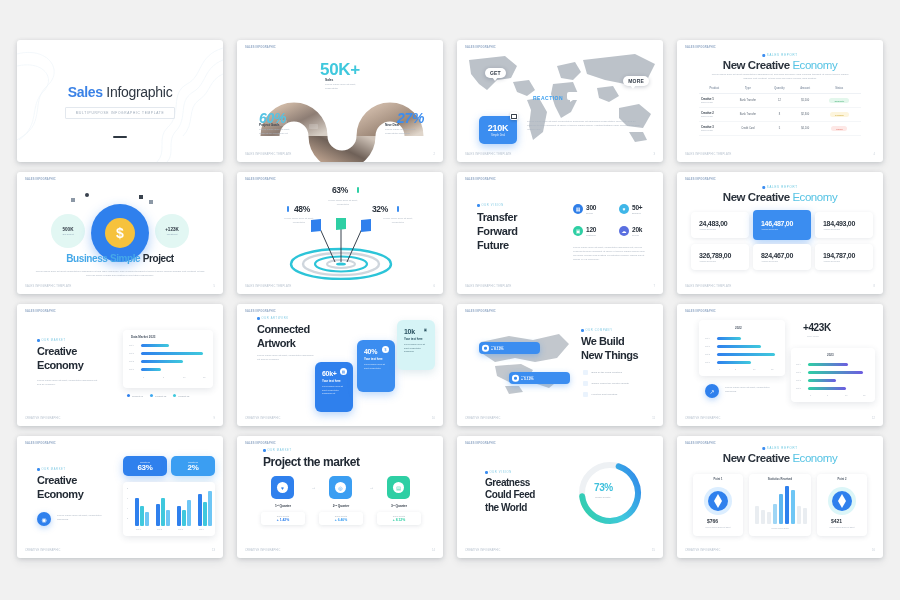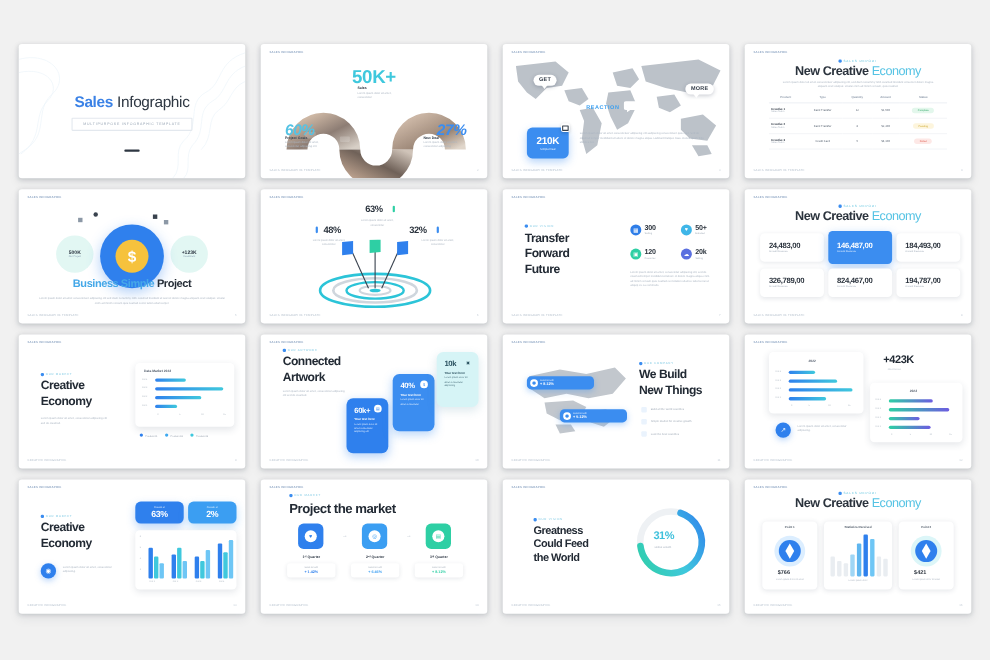--- a/index.html
+++ b/index.html
@@ -745,21 +745,21 @@
       <defs>
         <linearGradient id="dg" x1="0" y1="0" x2="1" y2="1">
           <stop offset="0" stop-color="#2ecfa4"></stop>
             <stop offset=".5" stop-color="#3fc8dd"></stop>
             <stop offset="1" stop-color="#2f80ed"></stop>
         </linearGradient>
       </defs>
       <circle cx="35" cy="35" r="28" fill="none" stroke="#eef1f4" stroke-width="6"></circle>
       <circle cx="35" cy="35" r="28" fill="none" stroke="url(#dg)" stroke-width="6" stroke-linecap="round" stroke-dasharray="119.6 56.3" transform="rotate(-72 35 35)"></circle>
     </svg>
-    <div class="donut-num" style="left:137px;top:46px">31%</div>
+    <div class="donut-num" style="left:137px;top:46px">73%</div>
     <div class="donut-cap" style="left:138px;top:60px">Global Growth</div>
 
     <div class="footline">Creative Infographic</div>
     <div class="pagenum">15</div>
   </div>
 
   <div class="slide">
     <div class="tagline">Sales Infographic</div>
     <div class="hdr-kicker" style="top:10px">
       <span class="hdr-dot"></span><span>Sales Report</span>

